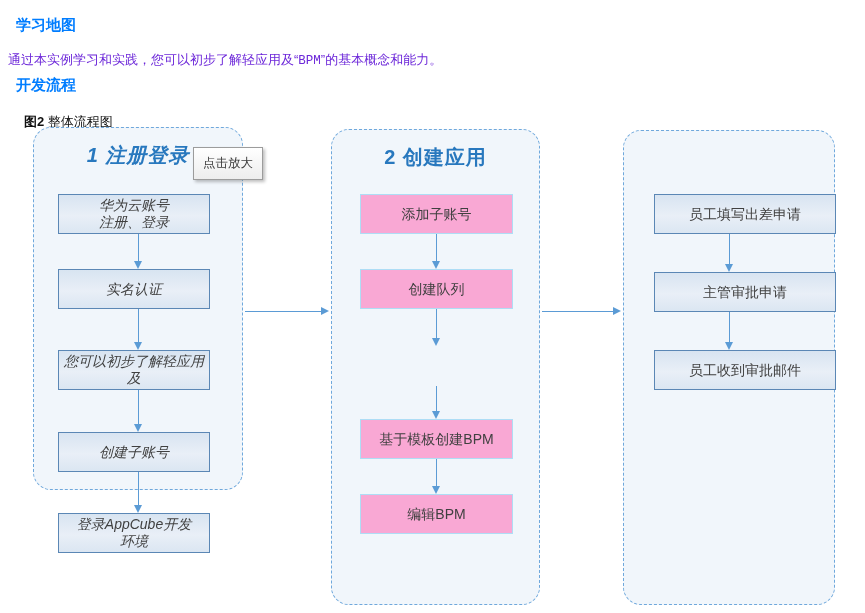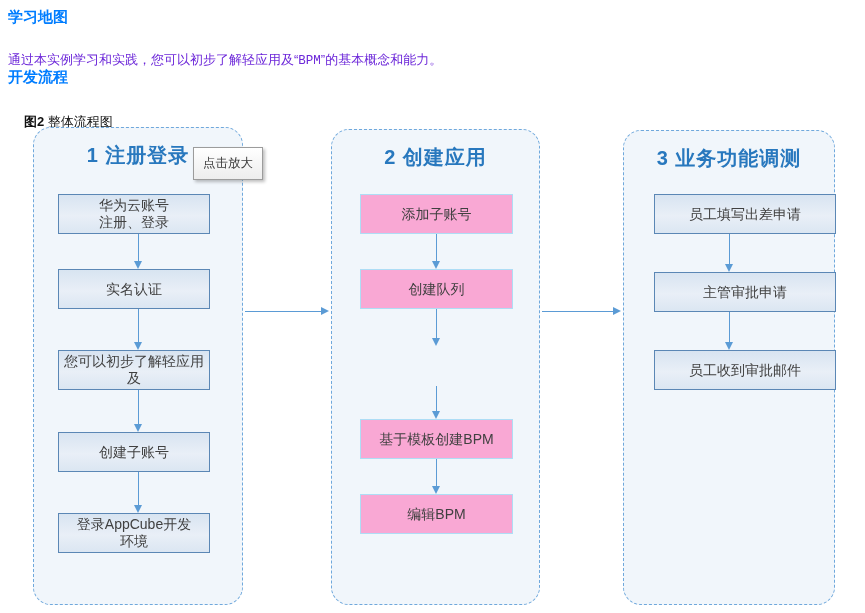--- a/index.html
+++ b/index.html
@@ -1,30 +1,30 @@
 <!DOCTYPE html>
 <html><head>
 <meta charset="utf-8">
 <style>
   html,body { margin:0; padding:0; background:#fff; }
   body { font-family: "Liberation Sans", "DejaVu Sans", sans-serif; }
   #page { position:relative; width:865px; height:613px; background:#fff; overflow:hidden; }
 
-  .h-blue { position:absolute; left:8px; font-size:15px; font-weight:bold; color:#007dff; margin:0; }
+  .h-blue { position:absolute; left:8px; font-size:15px; font-weight:bold; color:#007dff; margin:8px; }
   #heading1 { top:8px; }
   #heading2 { top:68px; }
   #intro { position:absolute; left:8px; top:38px; font-size:13px; color:#6d28d9; }
   #intro .code { font-family:"Liberation Mono","DejaVu Sans Mono",monospace; font-size:12.5px; }
   #figcap { position:absolute; left:8px; top:100px; font-size:13px; color:#111; }
   #figcap .cap-label { font-weight:bold;padding-left:16px; }
 
   .figure { position:absolute; left:0; top:120px; width:865px; height:493px; cursor:pointer; }
 
   .col { position:absolute; background:#f1f6fb; border:1px dashed #6fa8dc; border-radius:18px; box-sizing:border-box; }
-  #col1 { left:33px;  top:7px;  width:210px; height:478px; }
+  #col1 { left:33px;  top:7px;  width:210px; height:363px;font-style:italic; }
   #col2 { left:331px; top:9px;  width:209px; height:476px; }
   #col3 { left:623px; top:10px; width:212px; height:475px; }
 
   .col-title { position:absolute; left:0; top:14px; width:100%; text-align:center;
                font-size:20px; font-weight:bold; color:#2878be; letter-spacing:1px; }
 
   .box { position:absolute; box-sizing:border-box; height:40px; display:flex; align-items:center; justify-content:center;
          text-align:center; font-size:14px; color:#404040; white-space:pre-line; line-height:17px; }
   .box.type1 { background:linear-gradient(180deg,#d8e4f1 0%, #e9eff7 55%, #dbe6f2 100%); border:1px solid #5b87b5; }
   .box.type2 { background:#f9a8d4; border:1px solid #aeddf5; }
@@ -107,21 +107,20 @@
         </div>
       <div class="box type2 c2box" style="top:289px">基于模板创建BPM</div>
       <div class="varrow" style="left:100px; top:329px; height:35px;">
           <i class="line"></i>
           <i class="head"></i>
         </div>
       <div class="box type2 c2box" style="top:364px">编辑BPM</div>
     </div>
 
     <div class="col" id="col3">
-      <div class="col-title">3 业务功能调测</div>
       <div class="box type1 c3box" style="top:63px">员工填写出差申请</div>
       <div class="varrow" style="left:101px; top:103px; height:38px;">
           <i class="line"></i>
           <i class="head"></i>
         </div>
       <div class="box type1 c3box" style="top:141px">主管审批申请</div>
       <div class="varrow" style="left:101px; top:181px; height:38px;">
           <i class="line"></i>
           <i class="head"></i>
         </div>

